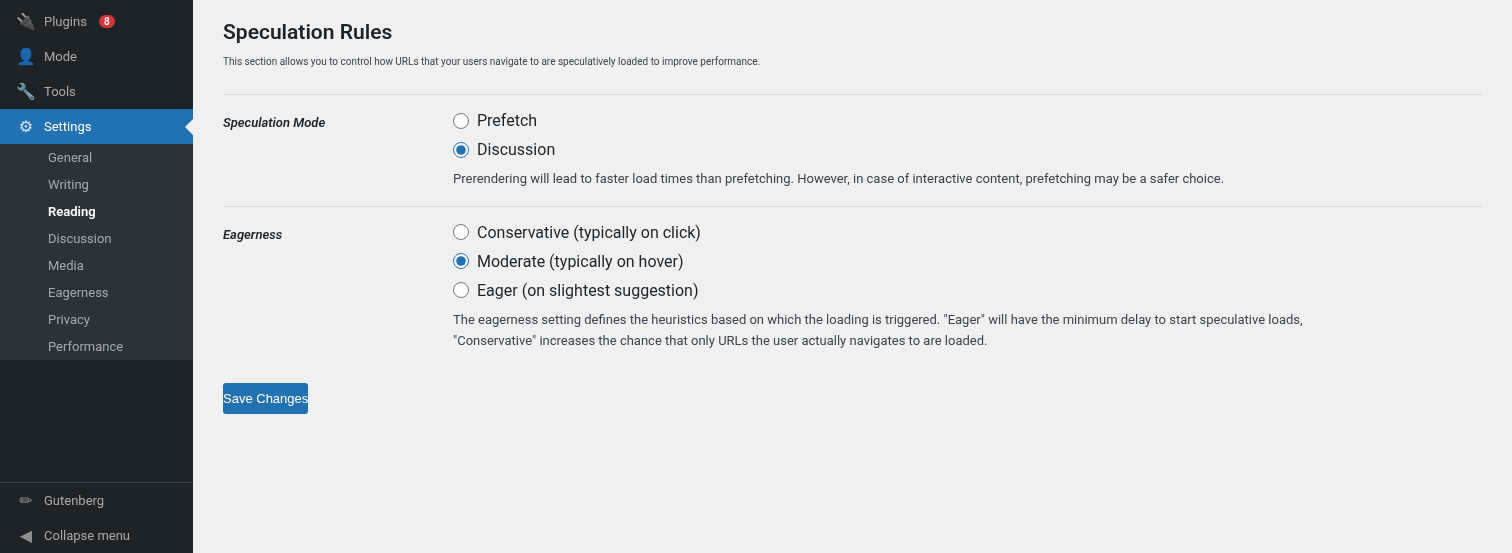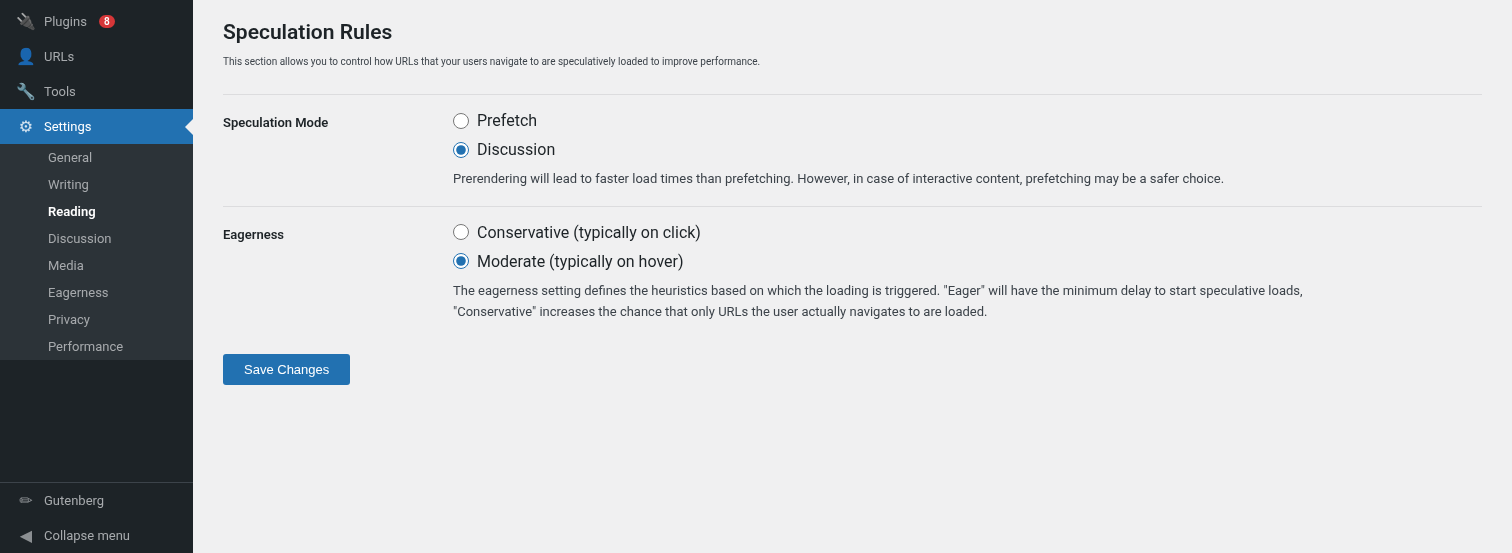--- a/index.html
+++ b/index.html
@@ -83,20 +83,21 @@
       font-size: 10px;
       margin-bottom: 24px;
       line-height: 1.6;
     }
     .settings-row { display: flex; padding: 16px 0; border-top: 1px solid #dcdcde; }
     .settings-row:first-child { border-top: 1px solid #dcdcde; }
     .settings-label-col {
       width: 230px;
       flex-shrink: 0;
       padding-top: 4px;
+      font-style: italic;
     }
     .settings-label {
       font-weight: 600;
       font-size: 13px;
       color: #1d2327;
     }
     .settings-content { flex: 1; }
     .radio-option {
       display: flex;
       align-items: center;
@@ -118,41 +119,41 @@
       font-size: 13px;
       color: #3c434a;
       margin-top: 6px;
       line-height: 1.6;
       max-width: 900px;
     }
     .save-btn {
       background: #2271b1;
       color: #fff;
       border: none;
-      padding: 8px 21px;
+      padding: 8px 0;
       font-size: 13px;
       font-weight: 500;
       border-radius: 3px;
       cursor: pointer;
       margin-top: 16px;
     }
   </style>
 </head>
 <body>
 
 <div class="sidebar">
   <div class="sidebar-top-menu">
     <div class="sidebar-item">
       <span class="icon">🔌</span>
       <span>Plugins</span>
       <span class="sidebar-badge">8</span>
     </div>
     <div class="sidebar-item">
       <span class="icon">👤</span>
-      <span>URLs</span>
+      <span>Mode</span>
     </div>
     <div class="sidebar-item">
       <span class="icon">🔧</span>
       <span>Tools</span>
     </div>
     <div class="sidebar-item active">
       <span class="icon">⚙</span>
       <span>Settings</span>
       <span class="sidebar-arrow"></span>
     </div>
@@ -208,18 +209,22 @@
     </div>
     <div class="settings-content">
       <label class="radio-option">
         <input type="radio" name="eagerness" style="">
         <span class="radio-label">Conservative (typically on click)</span>
       </label>
       <label class="radio-option">
         <input type="radio" name="eagerness" checked="" style="">
         <span class="radio-label">Moderate (typically on hover)</span>
       </label>
+      <label class="radio-option">
+        <input type="radio" name="eagerness" style="">
+        <span class="radio-label">Eager (on slightest suggestion)</span>
+      </label>
       <p class="setting-hint">The eagerness setting defines the heuristics based on which the loading is triggered. "Eager" will have the minimum delay to start speculative loads, "Conservative" increases the chance that only URLs the user actually navigates to are loaded.</p>
     </div>
   </div>
 
   <button class="save-btn">Save Changes</button>
 </div>
 
 </body></html>

